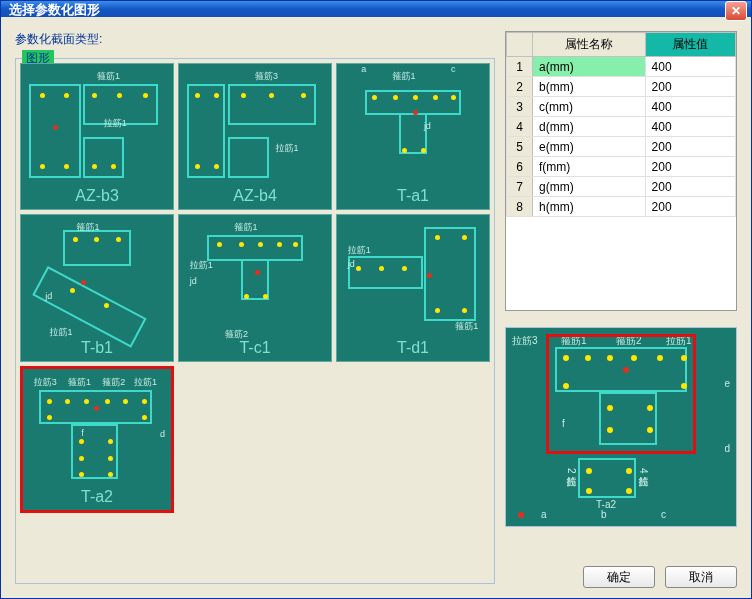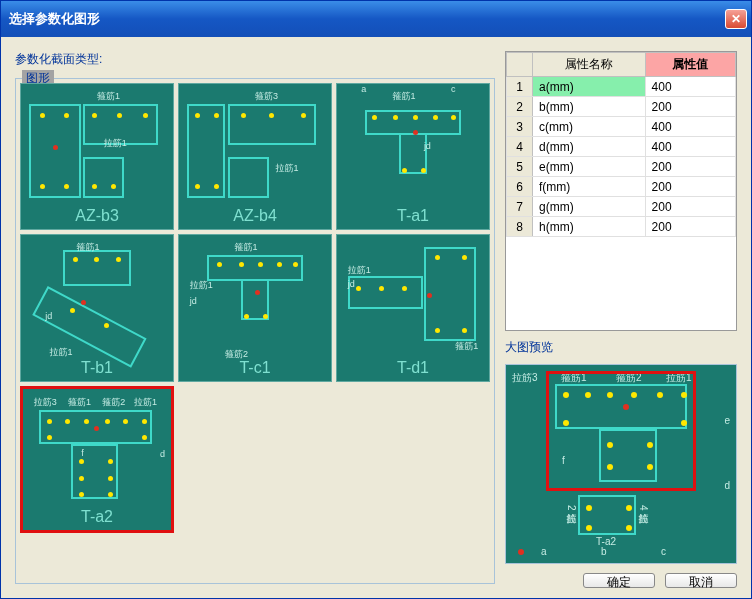--- a/index.html
+++ b/index.html
@@ -1,58 +1,58 @@
 <!DOCTYPE html>
 <html><head>
 <meta charset="utf-8">
 <style>
 * { box-sizing: border-box; margin: 0; padding: 0; }
 body { font-family: "Microsoft YaHei", SimSun, Arial, sans-serif; font-size: 12px; background: #ece9d8; }
 
 .window { width: 752px; height: 599px; border: 1px solid #0033aa; background: #ece9d8; display: flex; flex-direction: column; }
 
-.titlebar { height: 36px; background: linear-gradient(to bottom, #3a8de8 0%, #1557c4 50%, #134fb8 100%); display: flex; align-items: center; justify-content: space-between; padding: 0 4px 0 8px; color: #fff; font-weight: bold; }
+.titlebar { height: 16px; background: linear-gradient(to bottom, #3a8de8 0%, #1557c4 50%, #134fb8 100%); display: flex; align-items: flex-start; justify-content: space-between; padding: 0 4px 0 8px; color: #fff; font-weight: bold; }
 .titlebar .title { font-size: 13px; }
 .close-btn { width: 22px; height: 20px; background: linear-gradient(to bottom, #f6a197, #d94a32); border: 1px solid #fff; border-radius: 3px; color: #fff; display: flex; align-items: center; justify-content: center; font-weight: bold; cursor: pointer; }
 
 .body { flex: 1; padding: 14px; display: flex; gap: 10px; position: relative; }
 
 .left-col { display: flex; flex-direction: column; width: 480px; }
 .right-col { display: flex; flex-direction: column; flex: 1; gap: 8px; }
 
 .param-row { display: flex; align-items: center; gap: 8px; margin-bottom: 10px; color: #003399; }
 .param-row select { width: 155px; height: 20px; border: 1px solid #7f9db9; background: #fff; font-size: 12px; }
 
 .fieldset { border: 1px solid #a8c3d9; padding: 4px; position: relative; }
-.fieldset-label { position: absolute; top: -9px; left: 6px; background: #a3a3a3; padding: 0 4px; color: #003399; font-size: 12px; }
+.fieldset-label { position: absolute; top: -9px; left: 6px; background: #22c55e; padding: 0 4px; color: #003399; font-size: 12px; }
 
 .graphics-grid { display: grid; grid-template-columns: repeat(3, 1fr); gap: 4px; height: 450px; grid-template-rows: 1fr 1fr 1fr; }
 .graphic-cell { background: #1b7a6f; border: 1px solid #5fa8a0; display: flex; align-items: flex-end; justify-content: center; padding: 4px; color: #7fe0d0; position: relative; cursor: pointer; overflow: hidden; }
 .graphic-cell .cell-label { position: absolute; bottom: 4px; left: 50%; transform: translateX(-50%); font-size: 16px; }
 .graphic-cell.selected { border: 3px solid #e01010; }
 .graphic-cell .schematic { position: absolute; inset: 8px 8px 20px 8px; display: flex; align-items: center; justify-content: center; }
 .shape-box { border: 2px solid #3fd9c9; position: absolute; }
 .dot { position: absolute; width: 5px; height: 5px; border-radius: 50%; background: #ffe800; }
 .dot.r { background: #e03020; }
 .ann { position: absolute; font-size: 9px; color: #c5ece4; white-space: nowrap; }
 
 .prop-table { border: 1px solid #999; background: #fff; font-size: 12px; height: 280px; overflow: auto; }
 .prop-table table { border-collapse: collapse; width: 100%; }
 .prop-table th { background: #ece9d8; border: 1px solid #c0c0c0; padding: 3px 6px; font-weight: normal; text-align: center; }
-.prop-table th.val-col { background: #fca5a5; font-weight: bold; }
+.prop-table th.val-col { background: #14b8a6; }
 .prop-table td { border: 1px solid #e0e0e0; padding: 2px 6px; height: 20px; }
 .prop-table td.row-num { background: #ece9d8; text-align: center; width: 26px; border-right: 1px solid #c0c0c0; }
 .prop-table tr.sel td.name-cell { background: #86efac; }
 
 .preview-box { flex: 1; background: #1b7a6f; border: 1px solid #a8c3d9; position: relative; margin-top: 8px; }
 .preview-label { color: #003399; font-size: 12px; }
 .preview-box .sel-frame { position: absolute; border: 3px solid #e01010; top: 6px; left: 40px; right: 40px; height: 120px; }
 
 .button-row { position: absolute; right: 14px; bottom: 10px; display: flex; gap: 10px; }
-.btn { width: 72px; height: 15px; border: 1px solid #888; background: linear-gradient(#fff,#e8e8e8); border-radius: 3px; cursor: pointer; font-size: 12px; }
+.btn { width: 72px; height: 22px; border: 1px solid #888; background: linear-gradient(#fff,#e8e8e8); border-radius: 3px; cursor: pointer; font-size: 12px; }
 
 .preview-ann { position: absolute; color: #c5ece4; font-size: 10px; }
 .preview-shape { position: absolute; border: 2px solid #3fd9c9; }
 .preview-dot { position: absolute; width: 6px; height: 6px; border-radius: 50%; background: #ffe800; }
 .preview-dot.r{ background:#e03020;}
 
 
 .mini-t { position:absolute; width:70%; height:55%; }
 .mini-t .hbar { position:absolute; top:0; left:0; right:0; height:40%; border:2px solid #3fd9c9; }
 .mini-t .vbar { position:absolute; top:40%; bottom:0; left:35%; right:35%; border:2px solid #3fd9c9; border-top:none; }
@@ -287,21 +287,20 @@
             <tr>
               <td class="row-num">8</td>
               <td>h(mm)</td>
               <td>200</td>
             </tr>
           </tbody>
         </table>
       </div>
 
       <div>
-        <div class="preview-label">大图预览</div>
         <div class="preview-box" style="height:200px">
 
           <div class="preview-ann" style="top:6px;left:6px">拉筋3</div>
           <div class="preview-ann" style="top:6px;left:55px">箍筋1</div>
           <div class="preview-ann" style="top:6px;left:110px">箍筋2</div>
           <div class="preview-ann" style="top:6px;left:160px">拉筋1</div>
           <div class="preview-ann" style="top:140px;left:58px;writing-mode:vertical-rl">拉筋2</div>
           <div class="preview-ann" style="top:140px;left:130px;writing-mode:vertical-rl">拉筋4</div>
 
           <div class="sel-frame">

